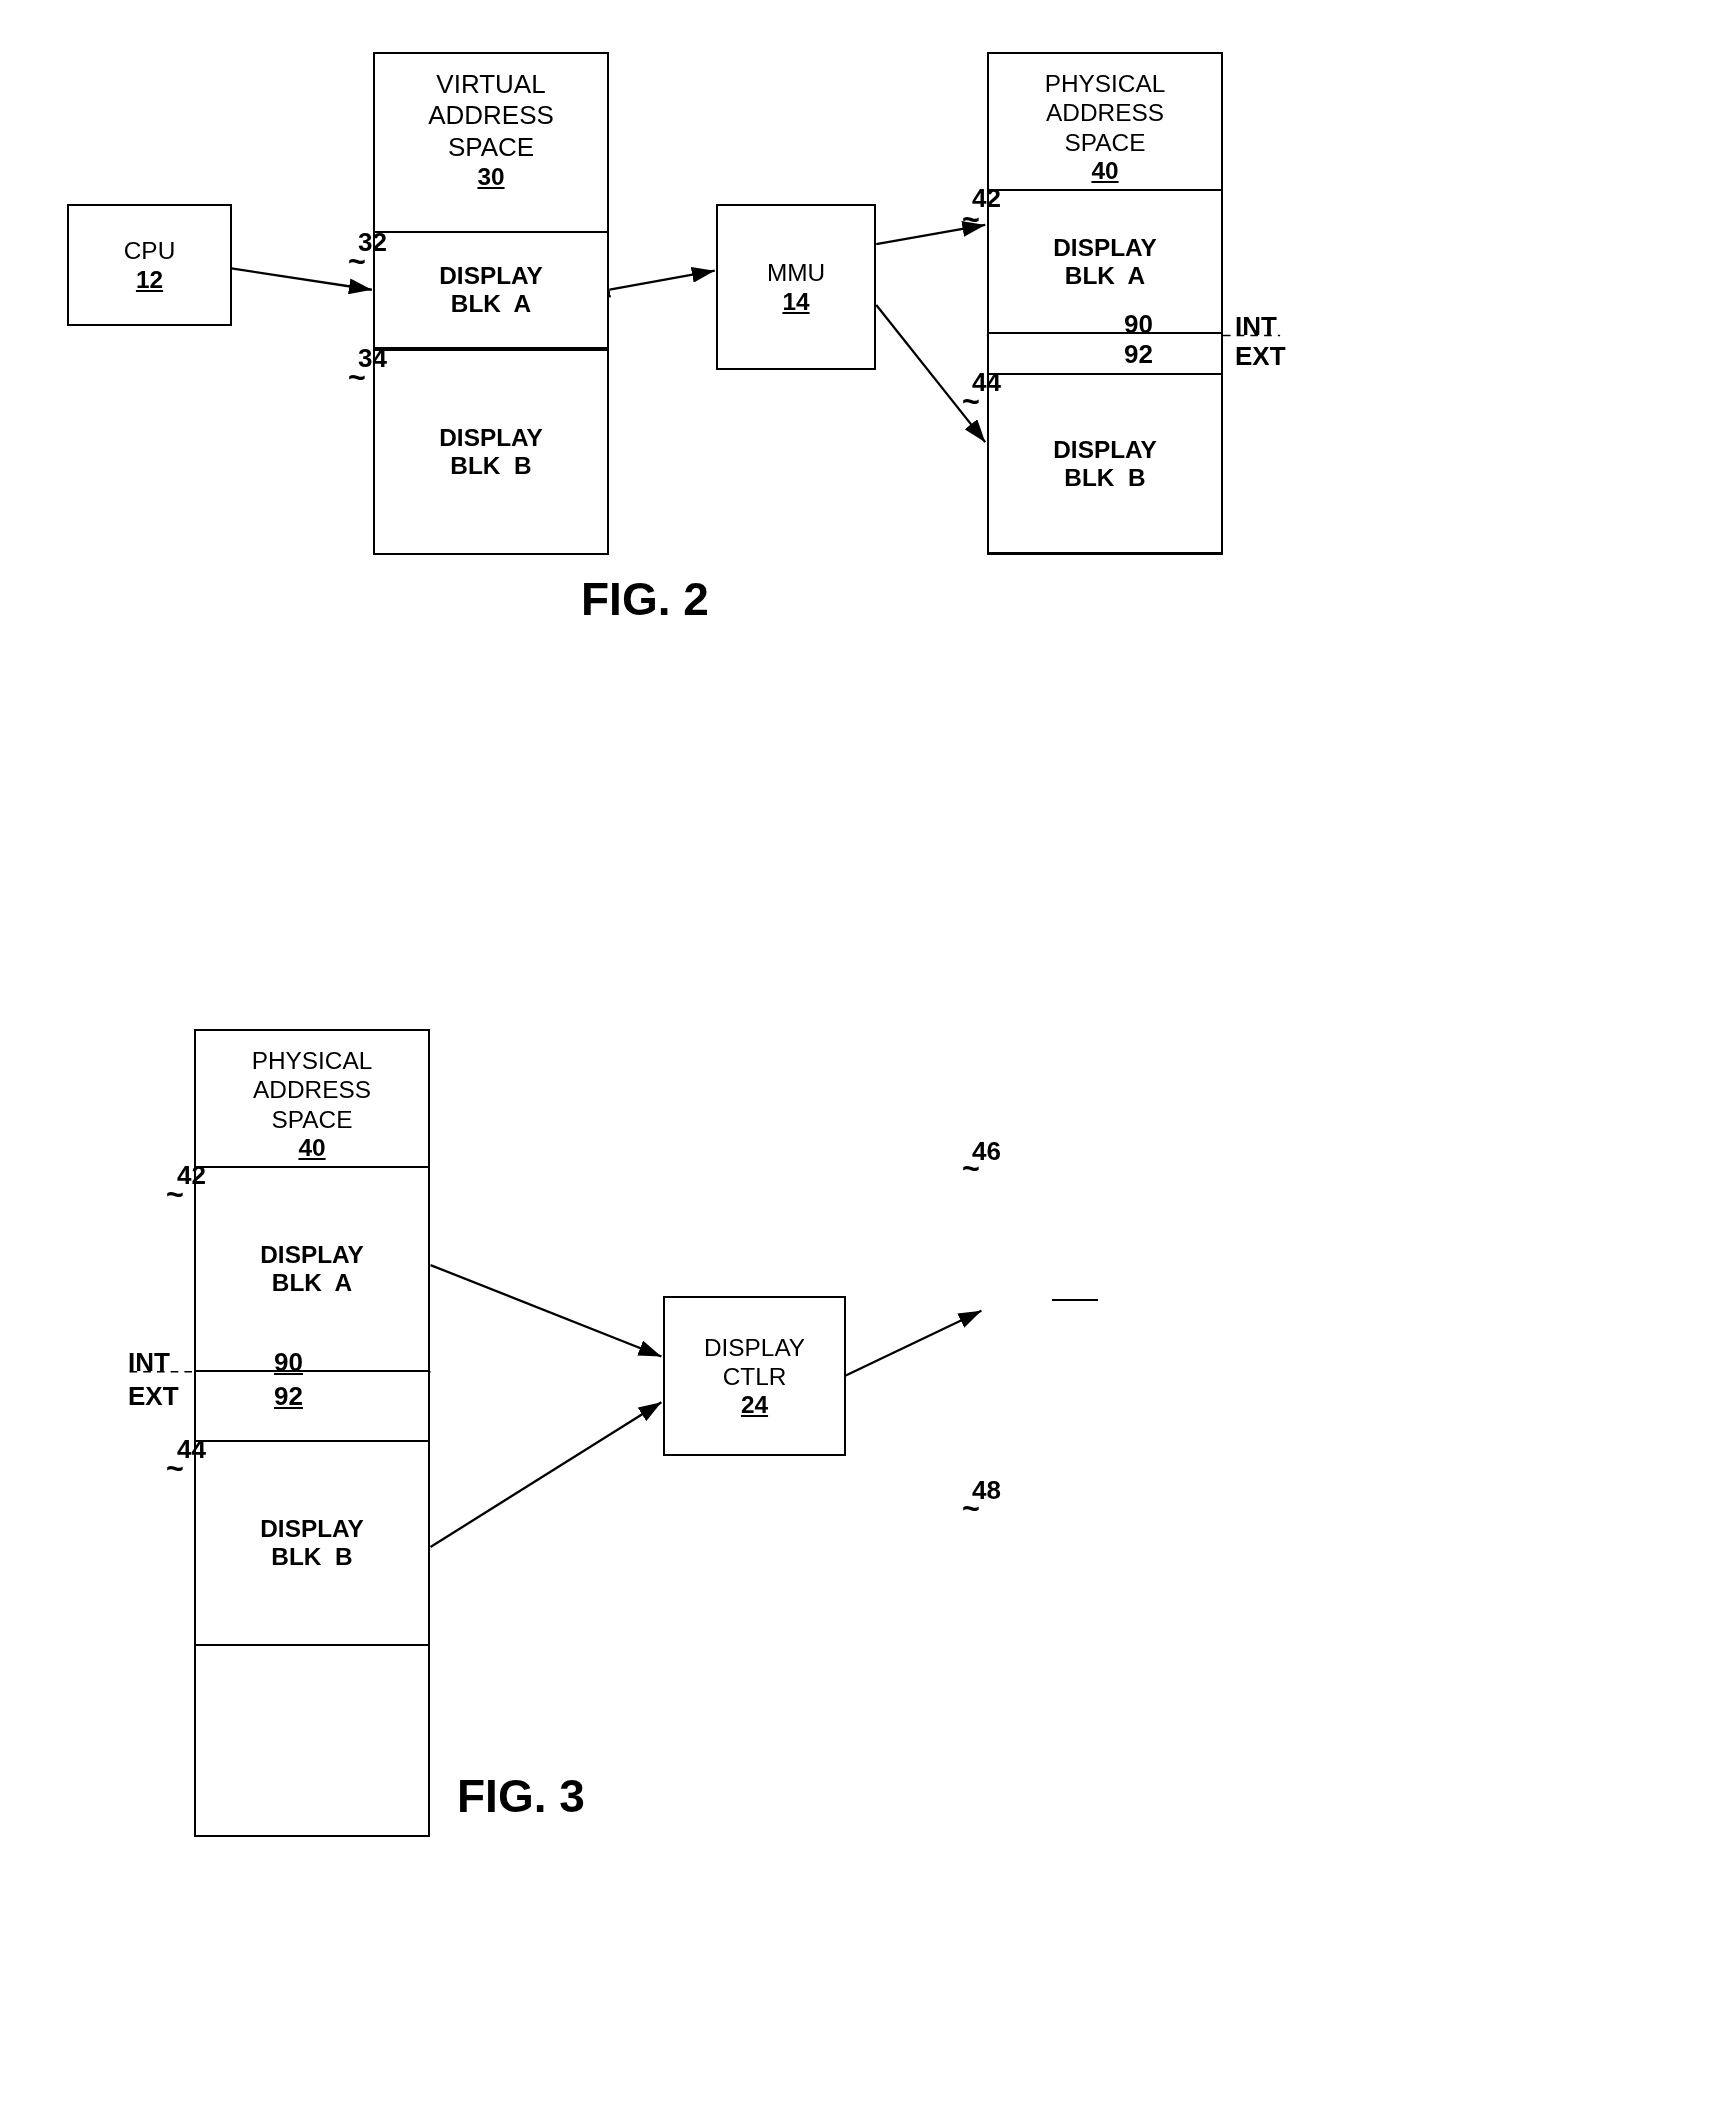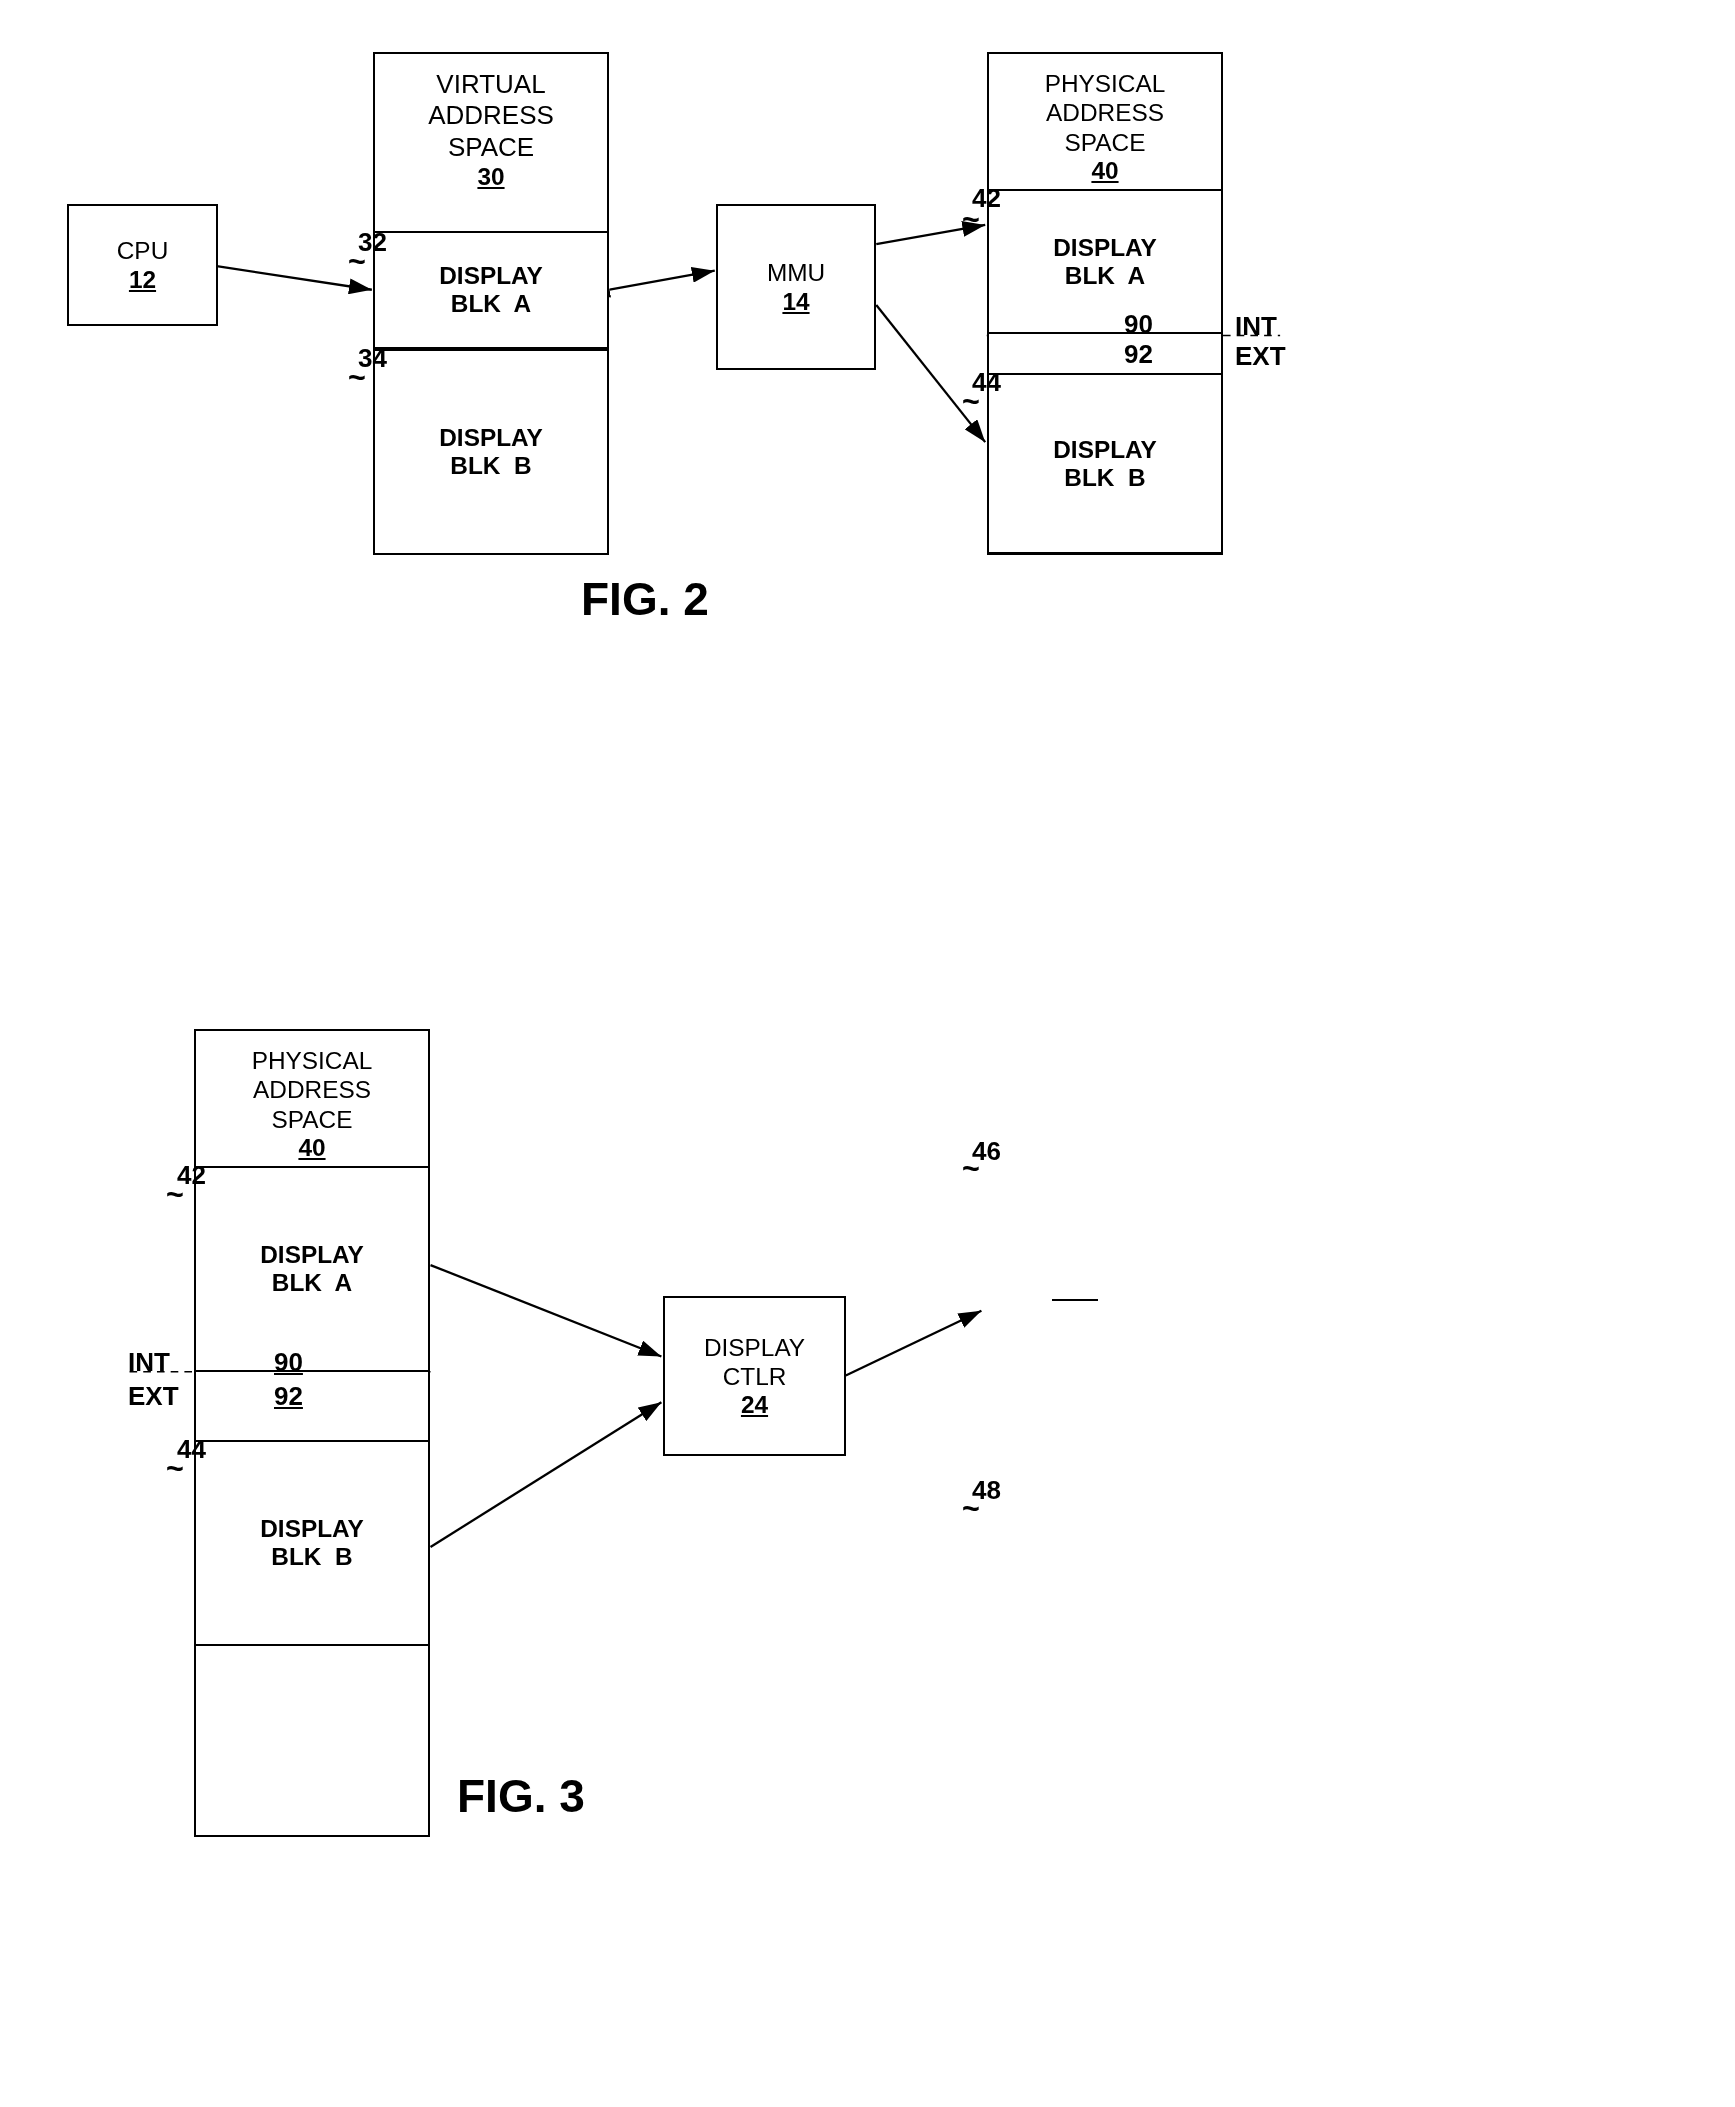--- a/index.html
+++ b/index.html
@@ -57,21 +57,21 @@
       font-size: 46px;
       font-weight: bold;
       font-family: Arial, sans-serif;
     }
 
     
 
     
     #cpu-block {
       left: 67px; top: 204px;
-      width: 151px; height: 122px;
+      width: 165px; height: 122px;
     }
 
     
     #vas-block {
       left: 373px; top: 52px;
       width: 236px; height: 503px;
     }
 
     #vas-display-a {
       position: absolute;

